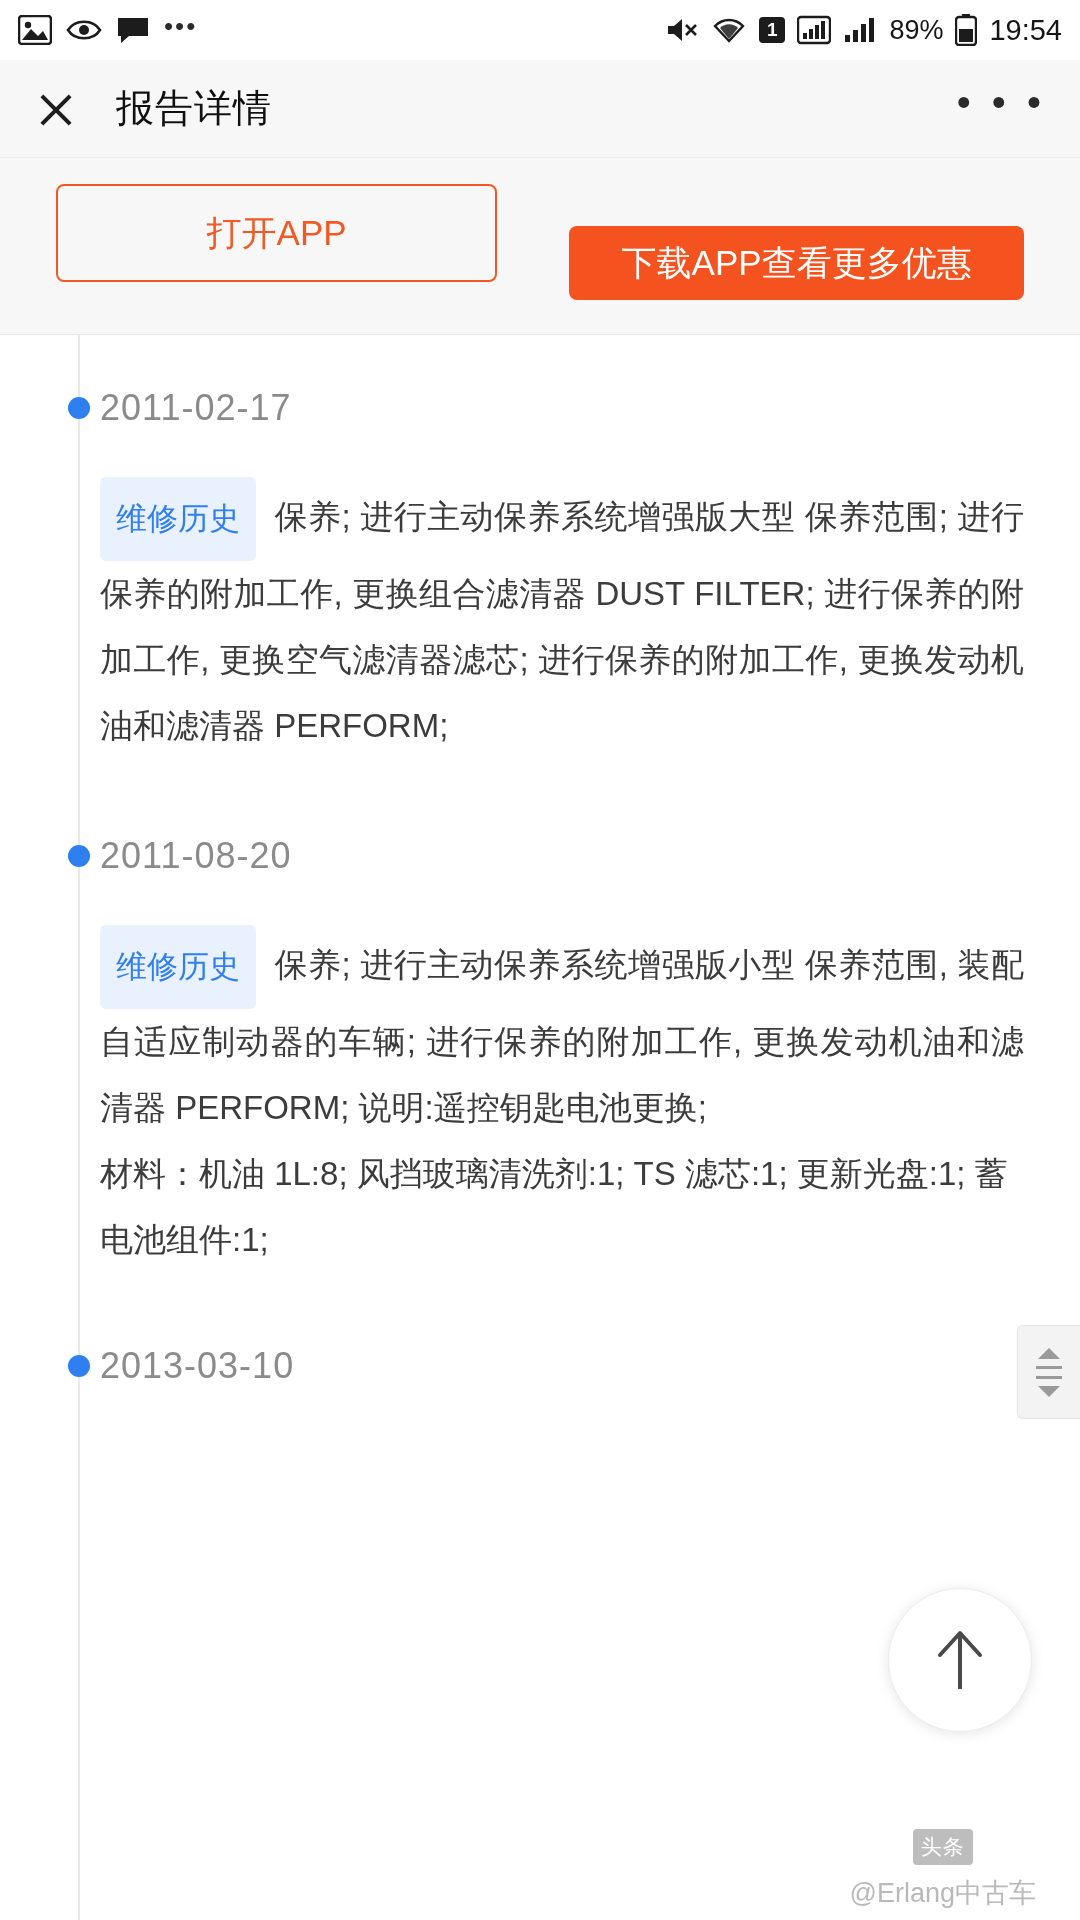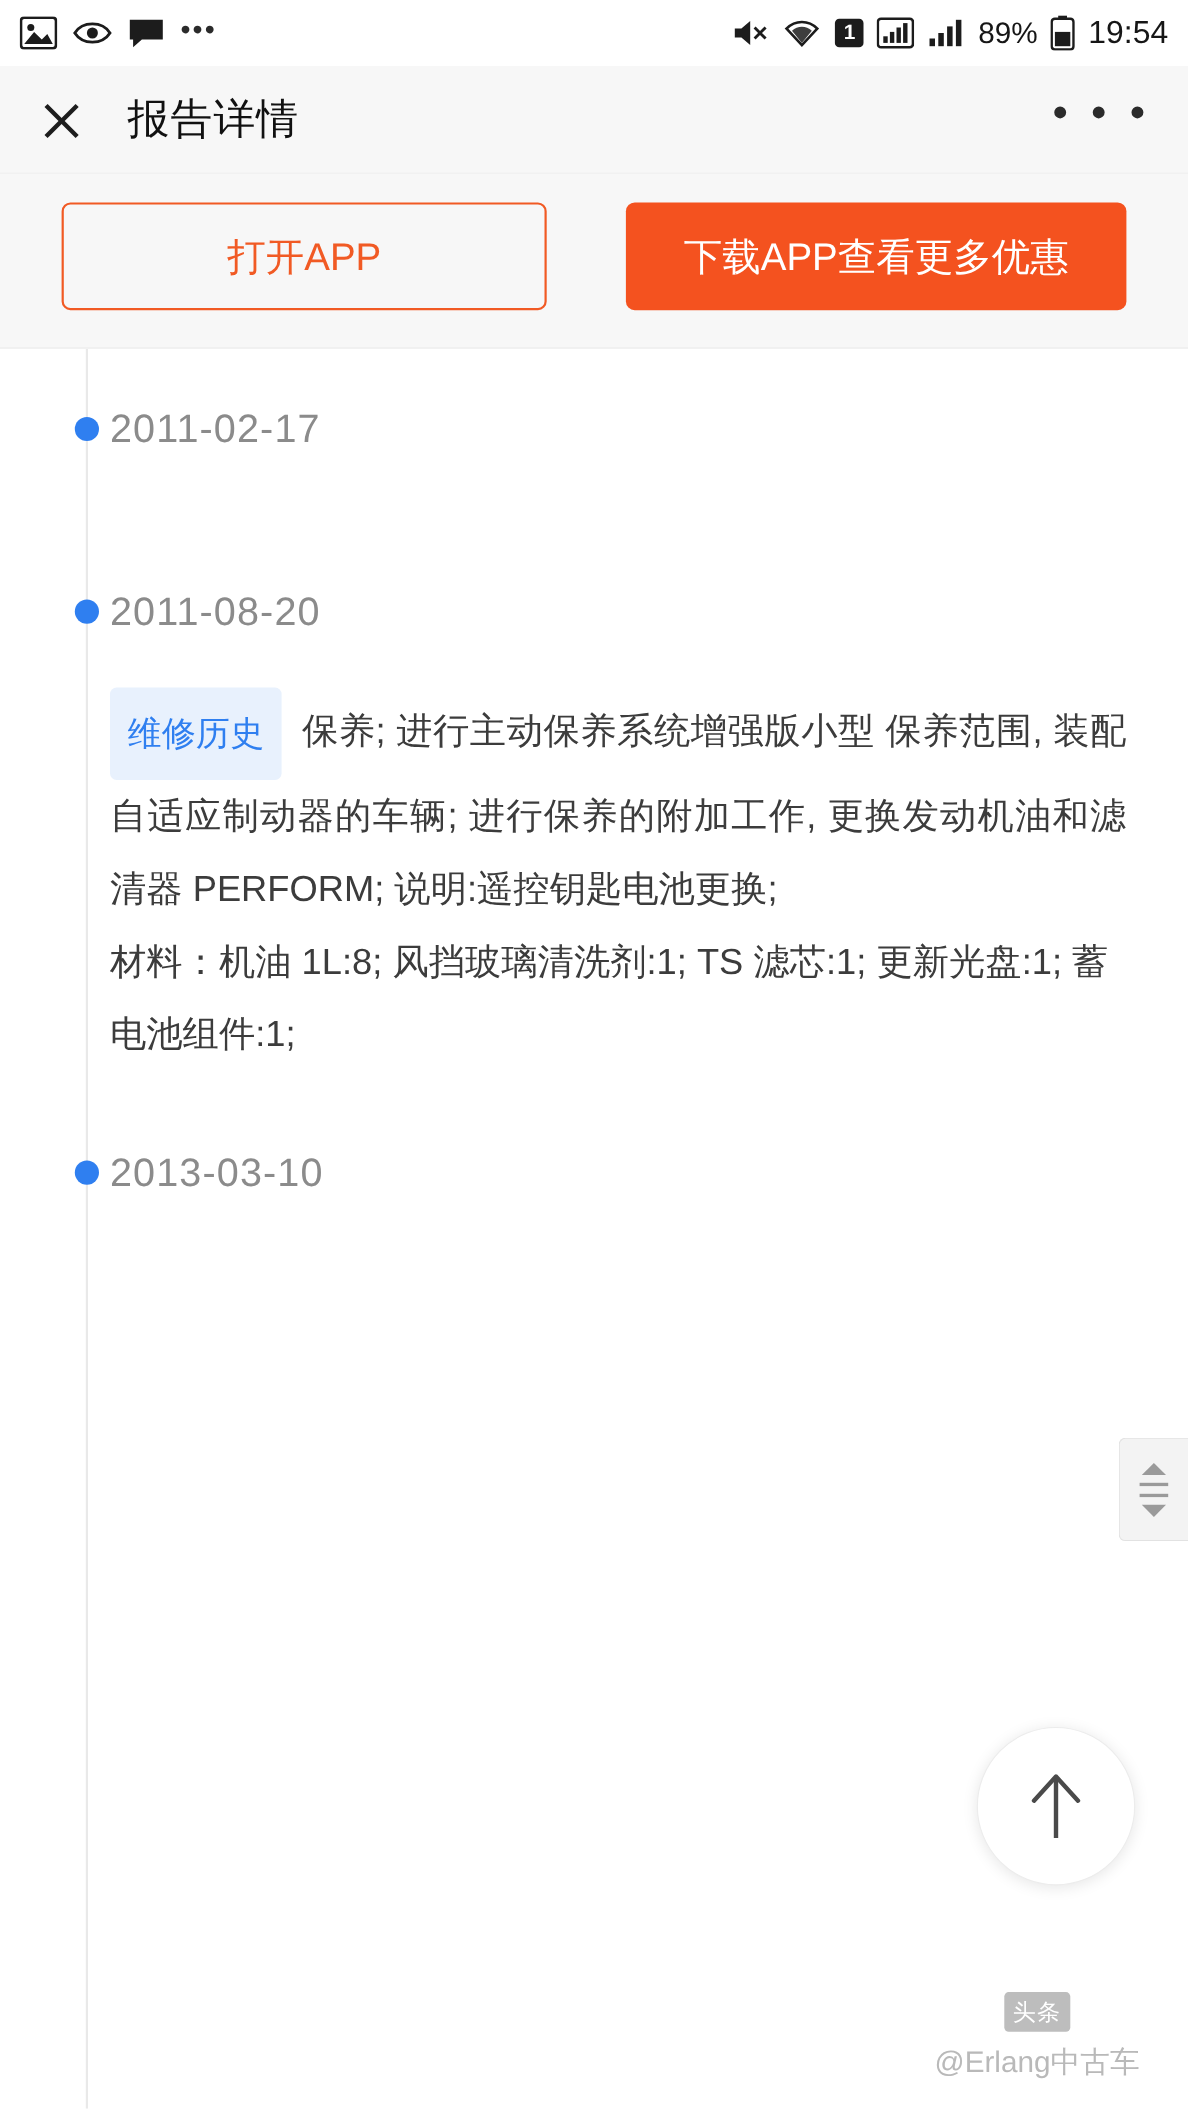--- a/index.html
+++ b/index.html
@@ -130,29 +130,30 @@
     background: #f7f7f7;
     color: #f15a24;
     font-size: 35px;
     display: flex;
     align-items: center;
     justify-content: center;
     box-sizing: border-box;
   }
   .btn-download {
     flex: 1.04;
-    height: 98px;
+    height: 74px;
     border-radius: 8px;
     background: #f4521f;
     color: #ffffff;
     font-size: 35px;
     display: flex;
     align-items: center;
     justify-content: center;
     box-sizing: border-box;
+    margin-top: 42px;
   }
 
   
   .content {
     position: relative;
     padding: 0 0 0 0;
     background: #ffffff;
     height: 1600px;
     overflow: hidden;
   }
@@ -374,20 +375,23 @@
 
 <div class="content">
   <div class="timeline-line"></div>
 
   <div class="entry" style="padding-top:30px;">
     <div class="entry-head">
       <span class="dot"></span>
       <span class="entry-date">2011-02-17</span>
     </div>
     <div class="entry-body">
+      <div class="para">
+        <span class="tag">维修历史</span><span class="para-inline">保养; 进行主动保养系统增强版大型 保养范围; 进行保养的附加工作, 更换组合滤清器 DUST FILTER; 进行保养的附加工作, 更换空气滤清器滤芯; 进行保养的附加工作, 更换发动机油和滤清器 PERFORM;</span>
+      </div>
     </div>
   </div>
 
   <div class="entry" style="padding-top:44px;">
     <div class="entry-head">
       <span class="dot"></span>
       <span class="entry-date">2011-08-20</span>
     </div>
     <div class="entry-body">
       <div class="para">

